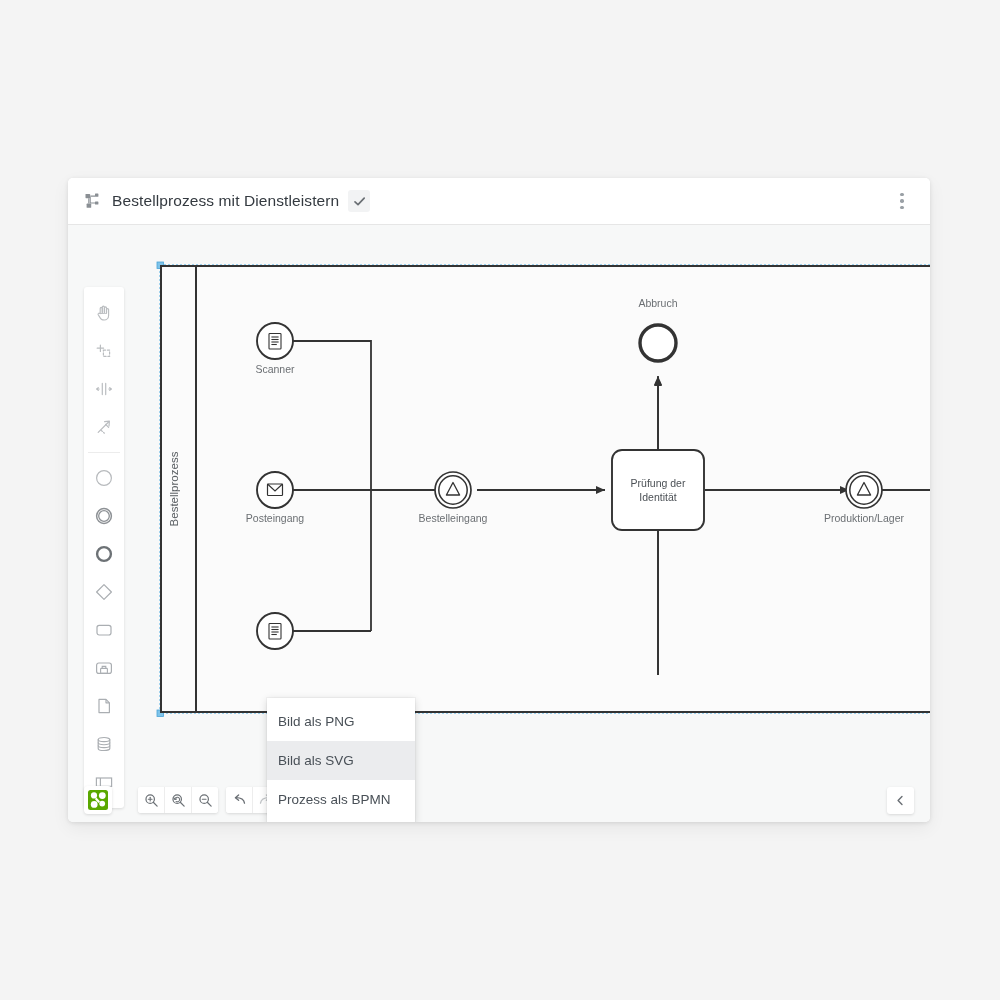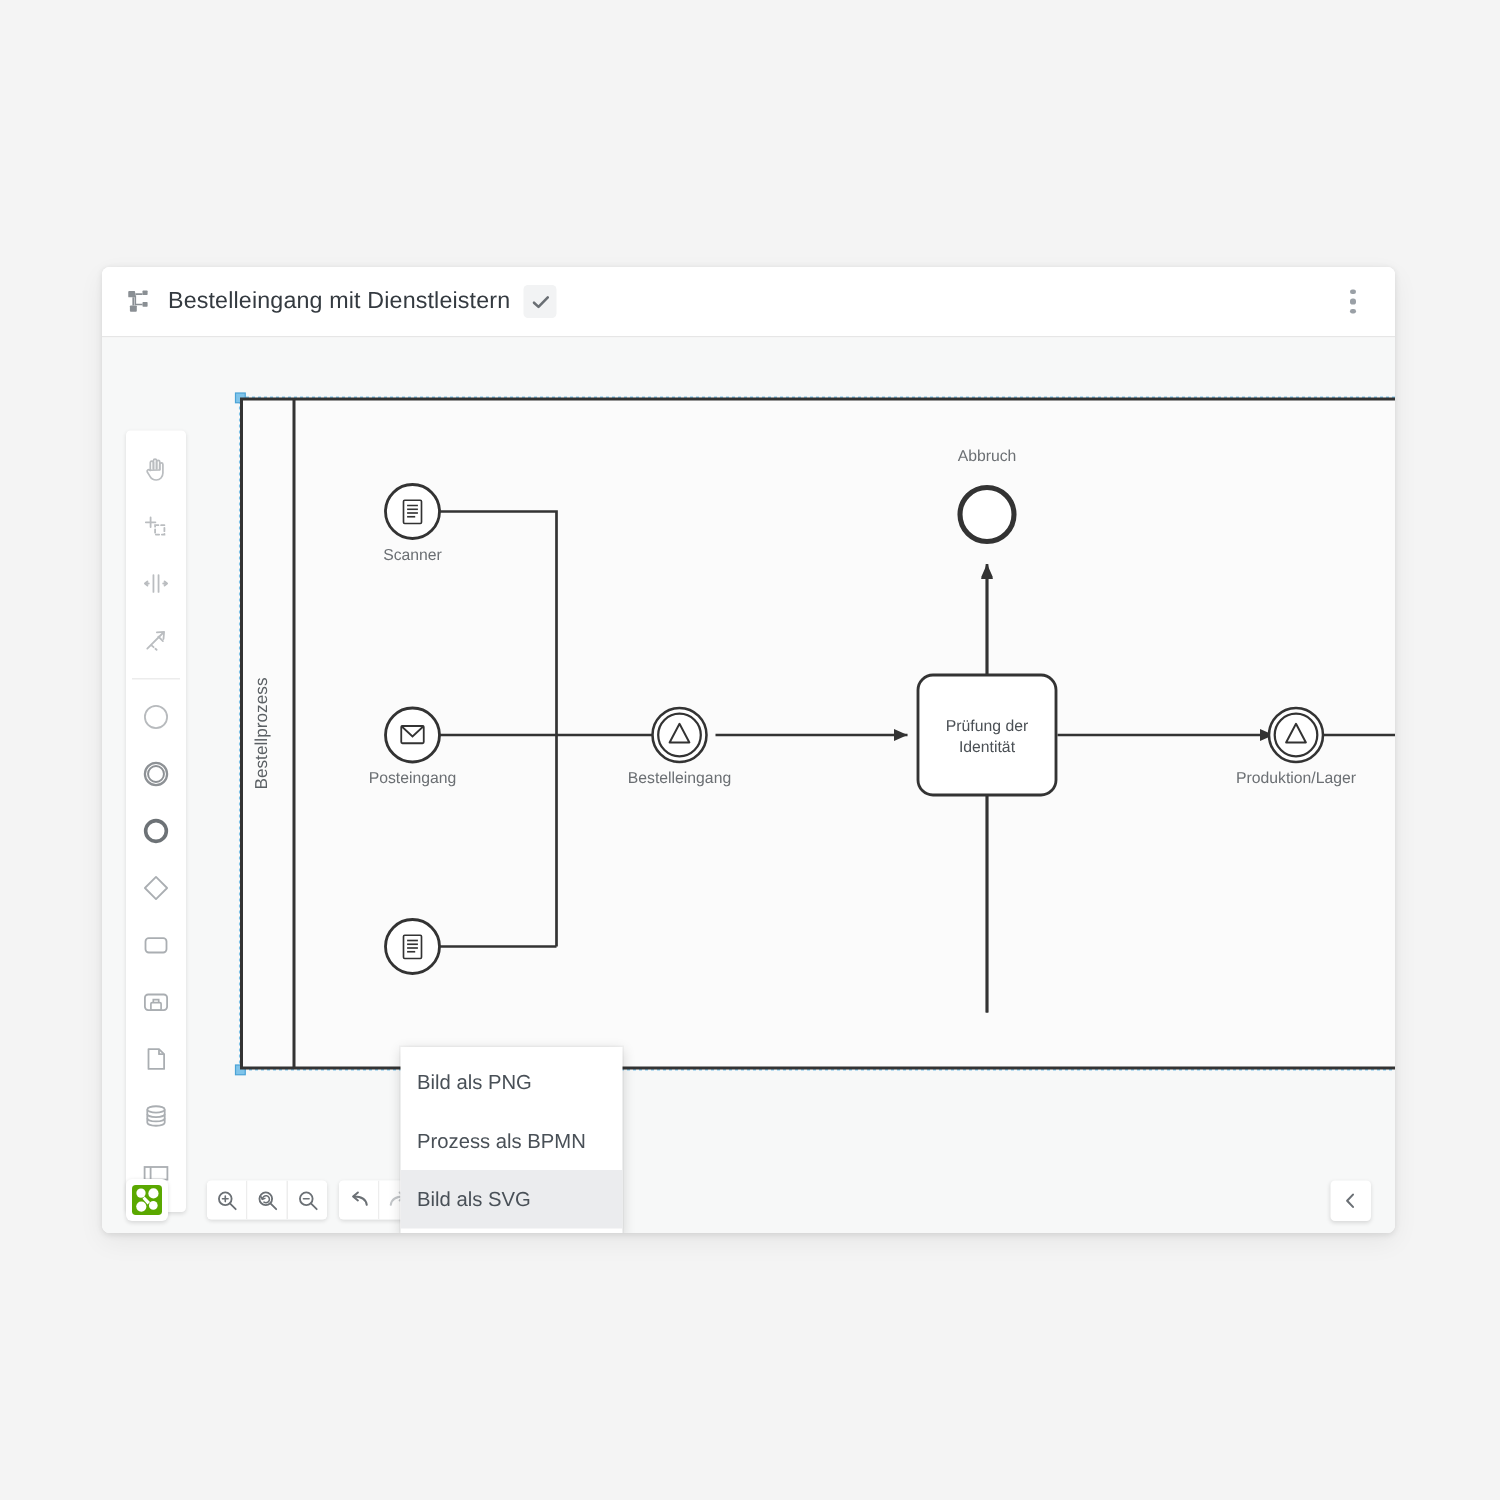--- a/index.html
+++ b/index.html
@@ -209,21 +209,21 @@
       <svg width="17" height="17" viewBox="0 0 17 17">
         <rect x="1.5" y="1" width="4.6" height="4.2" rx="0.6" fill="#8a8f94"></rect>
         <rect x="11" y="0.6" width="3.4" height="3.1" rx="0.5" fill="#8a8f94"></rect>
         <rect x="11" y="8.4" width="3.4" height="3.1" rx="0.5" fill="#8a8f94"></rect>
         <rect x="2.6" y="10.6" width="4.6" height="4.2" rx="0.6" fill="#8a8f94"></rect>
         <path d="M6.2 3.1 H11" stroke="#8a8f94" stroke-width="1.1" fill="none"></path>
         <path d="M6.2 3.8 V10 H11" stroke="#8a8f94" stroke-width="1.1" fill="none"></path>
         <path d="M4.8 5.2 V10.6" stroke="#8a8f94" stroke-width="1.1" fill="none"></path>
       </svg>
     </span>
-    <span class="title lbl">Bestelleingang mit Dienstleistern</span>
+    <span class="title lbl">Bestellprozess mit Dienstleistern</span>
     <span class="check-badge">
       <svg width="13" height="13" viewBox="0 0 13 13">
         <path d="M2 6.8 L5 9.6 L11.2 3.2" stroke="#6a6f74" stroke-width="1.7" fill="none" stroke-linecap="round" stroke-linejoin="round"></path>
       </svg>
     </span>
     <span class="spacer"></span>
     <span class="kebab">
       <i></i>
         <i></i>
         <i></i>
@@ -436,22 +436,22 @@
             <rect x="2.4" y="6" width="15.2" height="8.4" fill="none" stroke="#aaaeb2" stroke-width="1.2"></rect>
             <line x1="6.4" y1="6" x2="6.4" y2="14.4" stroke="#aaaeb2" stroke-width="1.2"></line>
           </svg>
         </div>
 
       </div>
     </div>
 
     <div id="ctxmenu">
       <div class="mi lbl">Bild als PNG</div>
+      <div class="mi lbl hover">Bild als SVG</div>
       <div class="mi lbl">Prozess als BPMN</div>
-      <div class="mi lbl hover">Bild als SVG</div>
     </div>
 
     <div id="footer">
 
       <div class="fbtn-row">
 
         <div class="logo-btn">
           <svg width="22" height="22" viewBox="0 0 22 22">
             <rect x="1" y="1" width="20" height="20" rx="2.5" fill="#5aa800"></rect>
             <circle cx="7" cy="6.4" r="3.1" fill="#ffffff"></circle>

